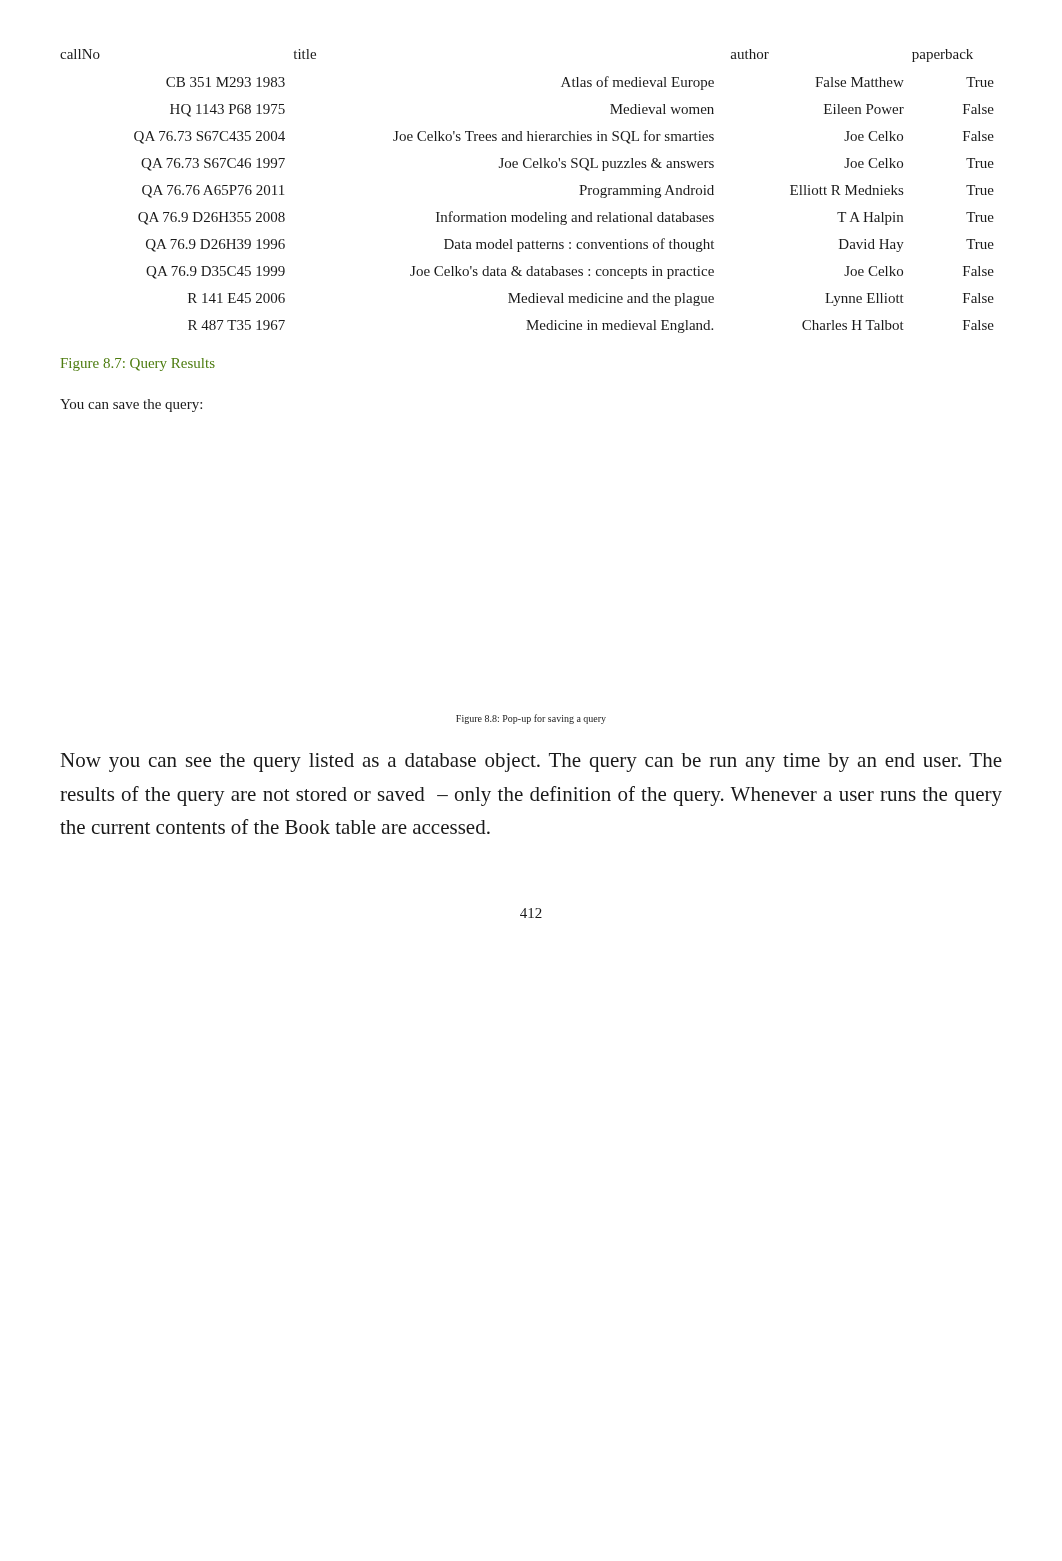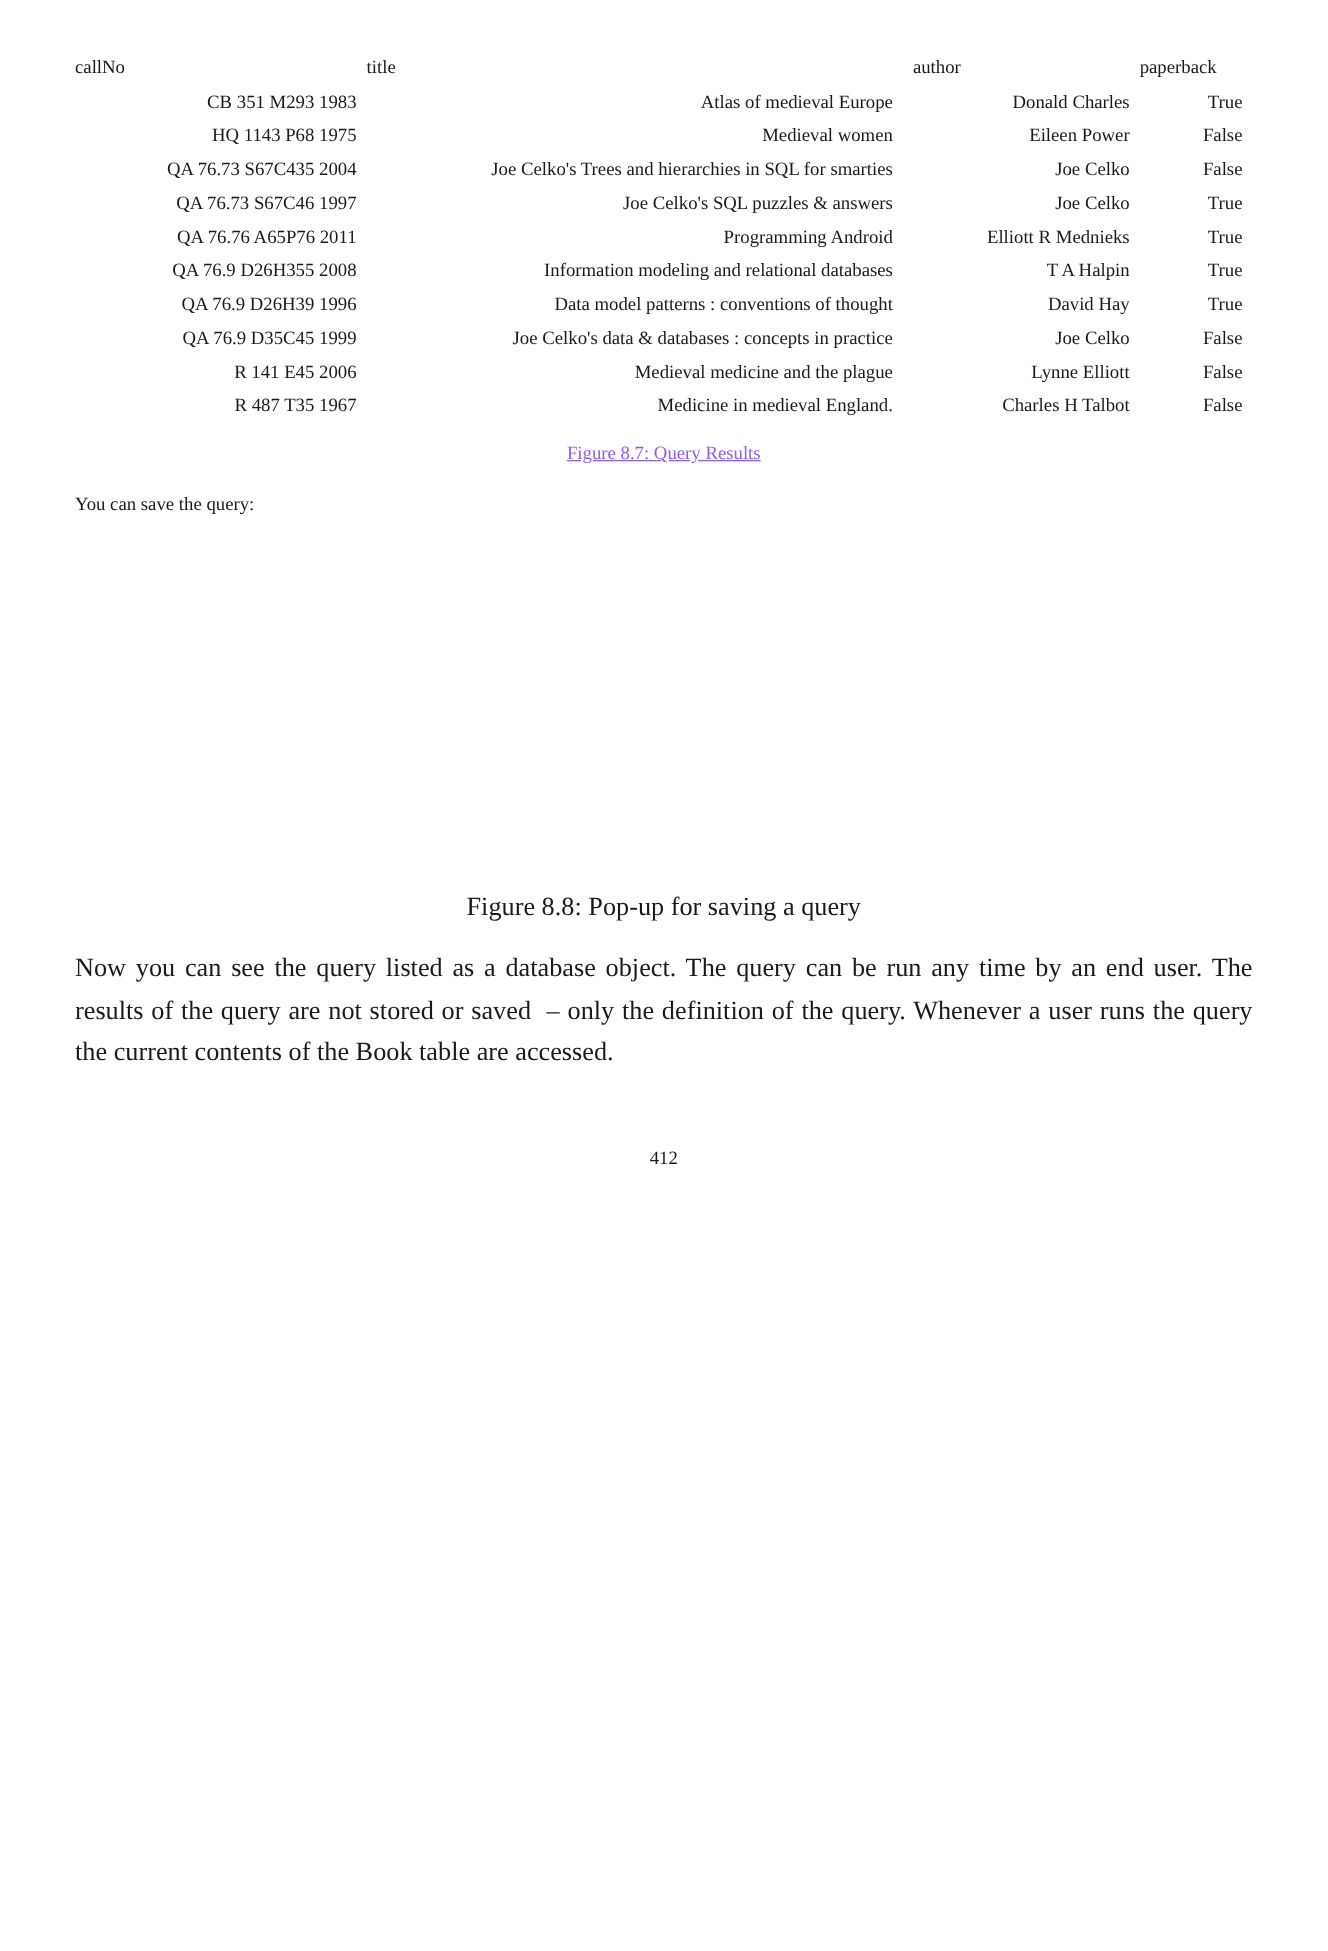--- a/index.html
+++ b/index.html
@@ -41,45 +41,43 @@
       padding-right: 16px;
     }
     .query-table tr td:nth-child(3) {
       min-width: 140px;
     }
     .query-table tr td:nth-child(4) {
       min-width: 60px;
     }
 
     .figure-caption {
-      text-align: center;
       font-size: 15px;
       margin: 12px 0 24px 0;
-      color: #8b5cf6;
-      text-decoration: underline;
+      color: #4d7c0f;
     }
 
     .save-query-text {
       font-size: 15px;
       margin-bottom: 36px;
     }
 
     
     .figure-placeholder {
       width: 100%;
       height: 260px;
       display: flex;
       align-items: flex-end;
       justify-content: center;
       margin-bottom: 4px;
     }
 
     .figure-caption-2 {
       text-align: center;
-      font-size: 21px;
+      font-size: 10px;
       margin: 0 0 20px 0;
       color: #1a1a1a;
     }
 
     .body-text {
       font-size: 21px;
       line-height: 1.6;
       margin-bottom: 30px;
       text-align: justify;
     }
@@ -99,21 +97,21 @@
       <th>callNo</th>
       <th>title</th>
       <th>author</th>
       <th>paperback</th>
     </tr>
   </thead>
   <tbody id="table-body">
   <tr>
         <td>CB 351 M293 1983</td>
         <td>Atlas of medieval Europe</td>
-        <td>Donald Charles</td>
+        <td>False Matthew</td>
         <td>True</td>
       </tr>
       <tr>
         <td>HQ 1143 P68 1975</td>
         <td>Medieval women</td>
         <td>Eileen Power</td>
         <td>False</td>
       </tr>
       <tr>
         <td>QA 76.73 S67C435 2004</td>

